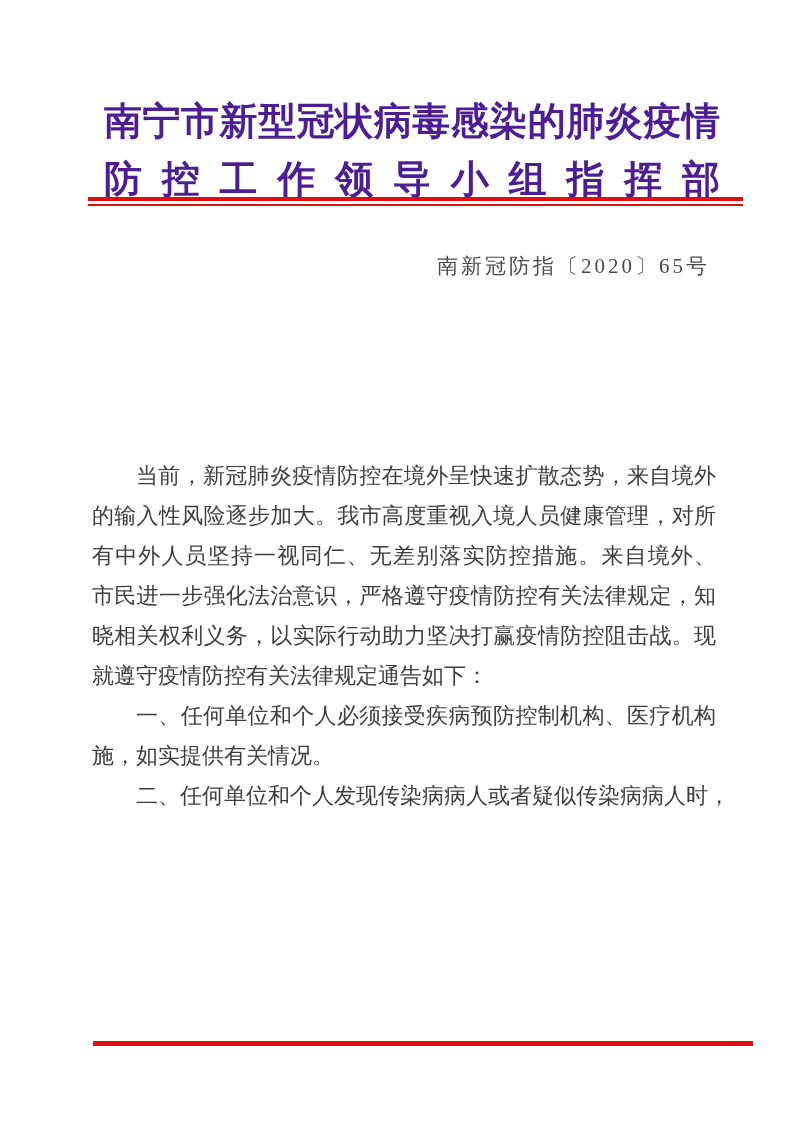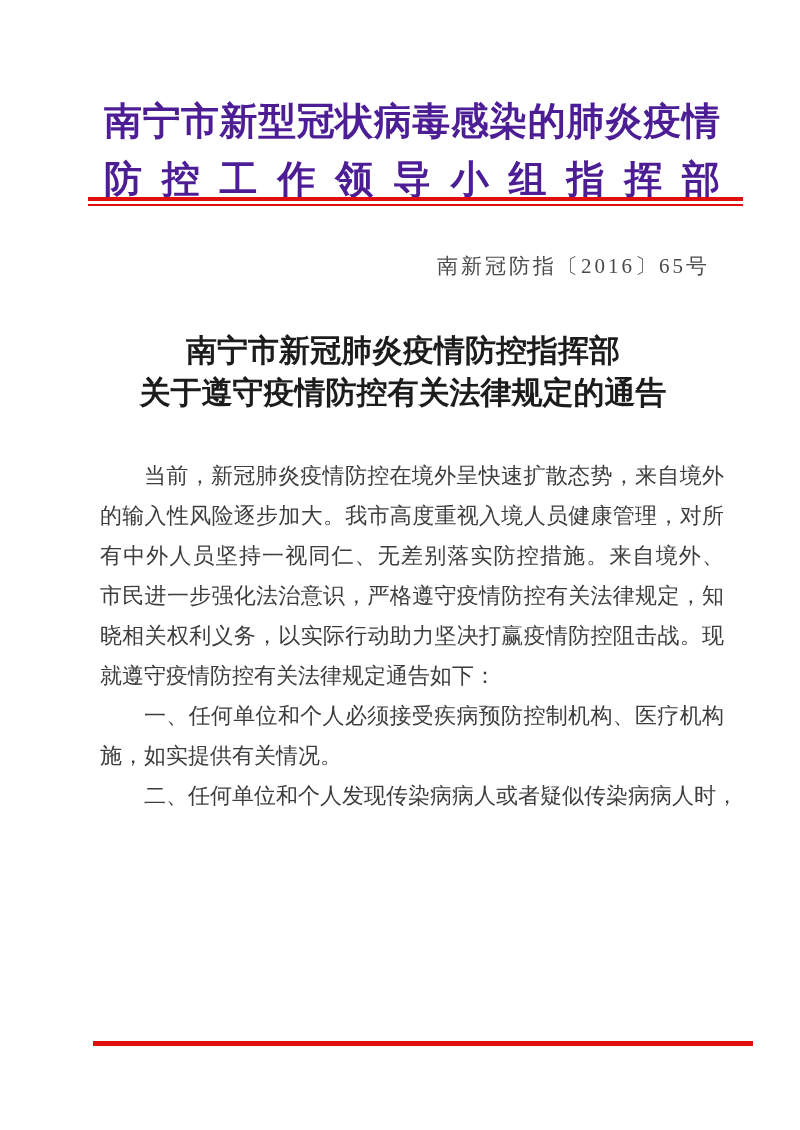--- a/index.html
+++ b/index.html
@@ -65,21 +65,21 @@
     font-size: 31px;
     line-height: 42px;
     font-weight: bold;
     color: #1c1c1c;
   }
 
   
   .doc-body {
     position: absolute;
     top: 456px;
-    left: 100px;
+    left: 92px;
     width: 624px;
     font-size: 22px;
     line-height: 40px;
     color: #3d3d3d;
   }
   .b-line {
     text-align: justify;
     text-align-last: justify;
     white-space: nowrap;
   }
@@ -106,26 +106,22 @@
 
 <div class="page">
 
   <div class="org-header">
     <div class="org-line">南宁市新型冠状病毒感染的肺炎疫情</div>
     <div class="org-line">防控工作领导小组指挥部</div>
   </div>
 
   <div class="double-rule"></div>
 
-  <div class="doc-number">南新冠防指〔2016〕65号</div>
+  <div class="doc-number">南新冠防指〔2020〕65号</div>
 
-  <div class="doc-title">
-    <div>南宁市新冠肺炎疫情防控指挥部</div>
-    <div>关于遵守疫情防控有关法律规定的通告</div>
-  </div>
 
   <div class="doc-body">
 
     <div class="b-line first">当前，新冠肺炎疫情防控在境外呈快速扩散态势，来自境外</div>
     <div class="b-line">的输入性风险逐步加大。我市高度重视入境人员健康管理，对所</div>
     <div class="b-line">有中外人员坚持一视同仁、无差别落实防控措施。来自境外、</div>
     <div class="b-line">市民进一步强化法治意识，严格遵守疫情防控有关法律规定，知</div>
     <div class="b-line">晓相关权利义务，以实际行动助力坚决打赢疫情防控阻击战。现</div>
     <div class="b-line short">就遵守疫情防控有关法律规定通告如下：</div>
 

